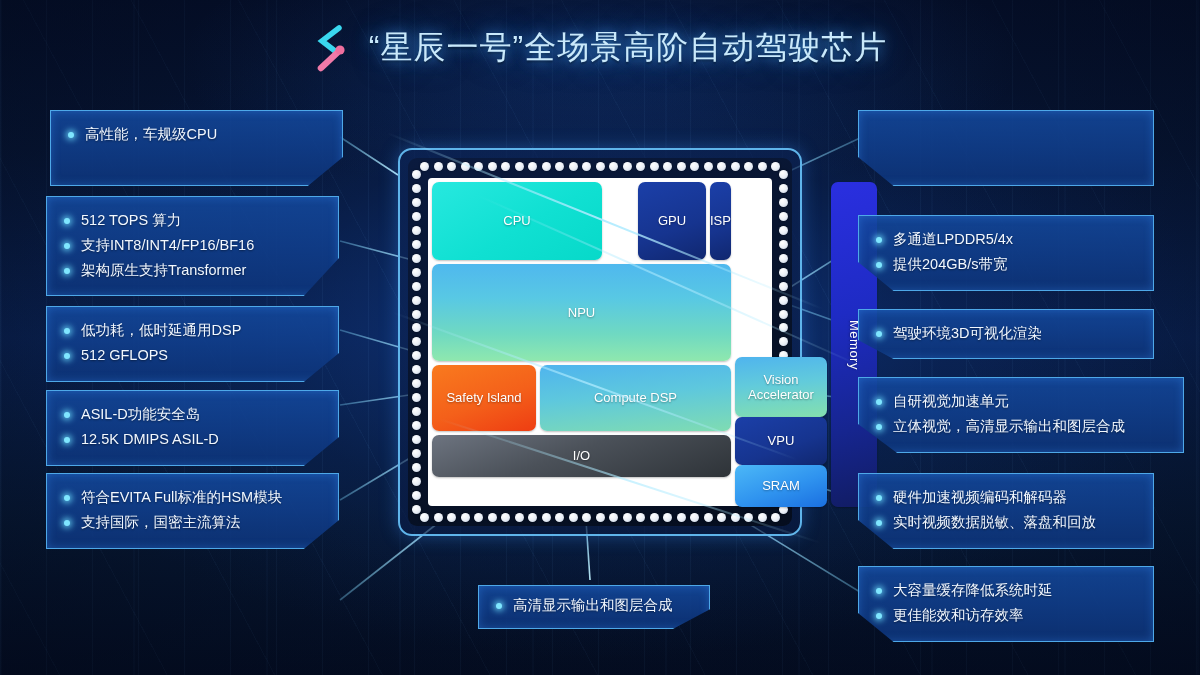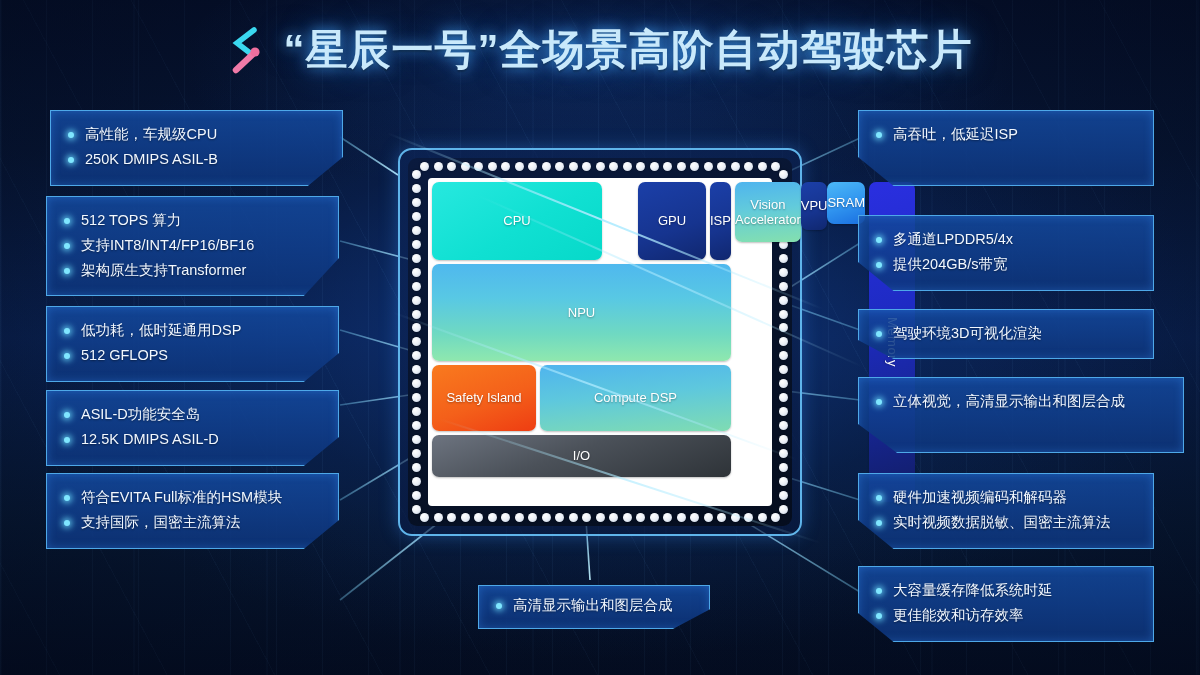--- a/index.html
+++ b/index.html
@@ -38,21 +38,21 @@
   }
 
   
   #title-bar {
     position: absolute; left: 0; top: 22px; width: 1200px;
     display: flex; align-items: center; justify-content: center; gap: 12px;
     z-index: 20;
   }
   #logo { position: relative; width: 44px; height: 52px; flex: 0 0 auto; }
   #title-text {
-    font-size: 42px; font-weight: bold; letter-spacing: 1px;
+    font-size: 32px; font-weight: normal; letter-spacing: 1px;
     color: #c9e9fb; white-space: nowrap;
     text-shadow: 0 0 14px rgba(70,170,255,0.85), 0 0 30px rgba(40,120,230,0.55), 0 2px 2px rgba(0,0,0,0.5);
   }
 
   
   .callout {
     position: absolute;
     background: linear-gradient(180deg, rgba(19,72,156,0.88) 0%, rgba(16,62,140,0.88) 50%, rgba(13,52,122,0.88) 100%);
     border: 1px solid #4ea8e8;
     box-shadow: 0 0 10px rgba(60,150,255,0.35) inset, 0 0 12px rgba(40,130,230,0.30);
@@ -137,21 +137,21 @@
   .blk.npu   { background: linear-gradient(180deg, #4fb8ee 0%, #58c8e4 35%, #6fd9c2 72%, #8fe8ae 100%); flex: 1 1 auto; height: 97px; }
   .blk.safety{ background: linear-gradient(160deg, #f97a1e 0%, #f4601a 55%, #ee3d12 100%); flex: 0 0 104px; height: 66px; }
   .blk.cdsp  { background: linear-gradient(175deg, #4fb4ee 0%, #5ec8dd 45%, #7fdcb2 100%); flex: 1 1 auto; height: 66px; }
   .blk.sec   { background: linear-gradient(160deg, #1b3fa8 0%, #16348f 60%, #10276f 100%); flex: 0 0 104px; height: 42px; }
   .blk.dpu   { background: linear-gradient(160deg, #1b3fa8 0%, #16348f 60%, #10276f 100%); flex: 1 1 auto; height: 42px; }
   .blk.io    { background: linear-gradient(160deg, #6d7480 0%, #4b5159 45%, #2e3338 100%); flex: 1 1 auto; height: 42px; }
   .blk.va    { background: linear-gradient(175deg, #4fb4ee 0%, #62cbdb 45%, #84e0ae 100%); height: 60px; }
   .blk.vpu   { background: linear-gradient(160deg, #1b3fa8 0%, #16348f 60%, #10276f 100%); height: 48px; }
   .blk.sram  { background: linear-gradient(160deg, #4cb8f7 0%, #2f93ef 55%, #1a6fe0 100%); height: 42px; }
   .blk.mem   { background: linear-gradient(165deg, #2a2fe0 0%, #1e2bc4 40%, #16258f 75%, #111c63 100%); flex: 0 0 46px; }
-  #die-rightcol { display: flex; flex-direction: row; flex: 0 0 92px; }
+  #die-rightcol { display: flex; flex-direction: column; flex: 0 0 92px; }
   .mem-label {
     writing-mode: vertical-rl; text-orientation: mixed;
     letter-spacing: 0.5px; font-size: 13px;
   }
 
   
   .streak { position: absolute; background: linear-gradient(90deg, rgba(150,225,255,0) 0%, rgba(175,235,255,0.95) 50%, rgba(150,225,255,0) 100%); height: 1.5px; transform-origin: center; pointer-events: none; z-index: 30; }
 </style>
 </head>
 <body>
@@ -355,21 +355,20 @@
 
     <div class="streak" style="left:-30px; top:70px; width:470px; transform:rotate(22deg);"></div>
     <div class="streak" style="left:-20px; top:235px; width:430px; transform:rotate(20deg); opacity:.8;"></div>
     <div class="streak" style="left:30px; top:330px; width:400px; transform:rotate(18deg); opacity:.7;"></div>
     <div class="streak" style="left:60px; top:130px; width:420px; transform:rotate(24deg); opacity:.65;"></div>
   </div>
 
   <div class="callout left" style="left:50px; top:110px; width:293px; height:76px;">
     <ul>
       <li>高性能，车规级CPU</li>
-      <li>250K DMIPS ASIL-B</li>
     </ul>
   </div>
 
   <div class="callout left" style="left:46px; top:196px; width:293px; height:100px;">
     <ul>
       <li>512 TOPS 算力</li>
       <li>支持INT8/INT4/FP16/BF16</li>
       <li>架构原生支持Transformer</li>
     </ul>
   </div>
@@ -391,47 +390,47 @@
   <div class="callout left" style="left:46px; top:473px; width:293px; height:76px;">
     <ul>
       <li>符合EVITA Full标准的HSM模块</li>
       <li>支持国际，国密主流算法</li>
     </ul>
   </div>
 
 
   <div class="callout right" style="left:858px; top:110px; width:296px; height:76px;">
     <ul>
-      <li>高吞吐，低延迟ISP</li>
     </ul>
   </div>
 
   <div class="callout right" style="left:858px; top:215px; width:296px; height:76px;">
     <ul>
       <li>多通道LPDDR5/4x</li>
       <li>提供204GB/s带宽</li>
     </ul>
   </div>
 
   <div class="callout right" style="left:858px; top:309px; width:296px; height:50px;">
     <ul>
       <li>驾驶环境3D可视化渲染</li>
     </ul>
   </div>
 
   <div class="callout right" style="left:858px; top:377px; width:326px; height:76px;">
     <ul>
+      <li>自研视觉加速单元</li>
       <li>立体视觉，高清显示输出和图层合成</li>
     </ul>
   </div>
 
   <div class="callout right" style="left:858px; top:473px; width:296px; height:76px;">
     <ul>
       <li>硬件加速视频编码和解码器</li>
-      <li>实时视频数据脱敏、国密主流算法</li>
+      <li>实时视频数据脱敏、落盘和回放</li>
     </ul>
   </div>
 
   <div class="callout right" style="left:858px; top:566px; width:296px; height:76px;">
     <ul>
       <li>大容量缓存降低系统时延</li>
       <li>更佳能效和访存效率</li>
     </ul>
   </div>
 

